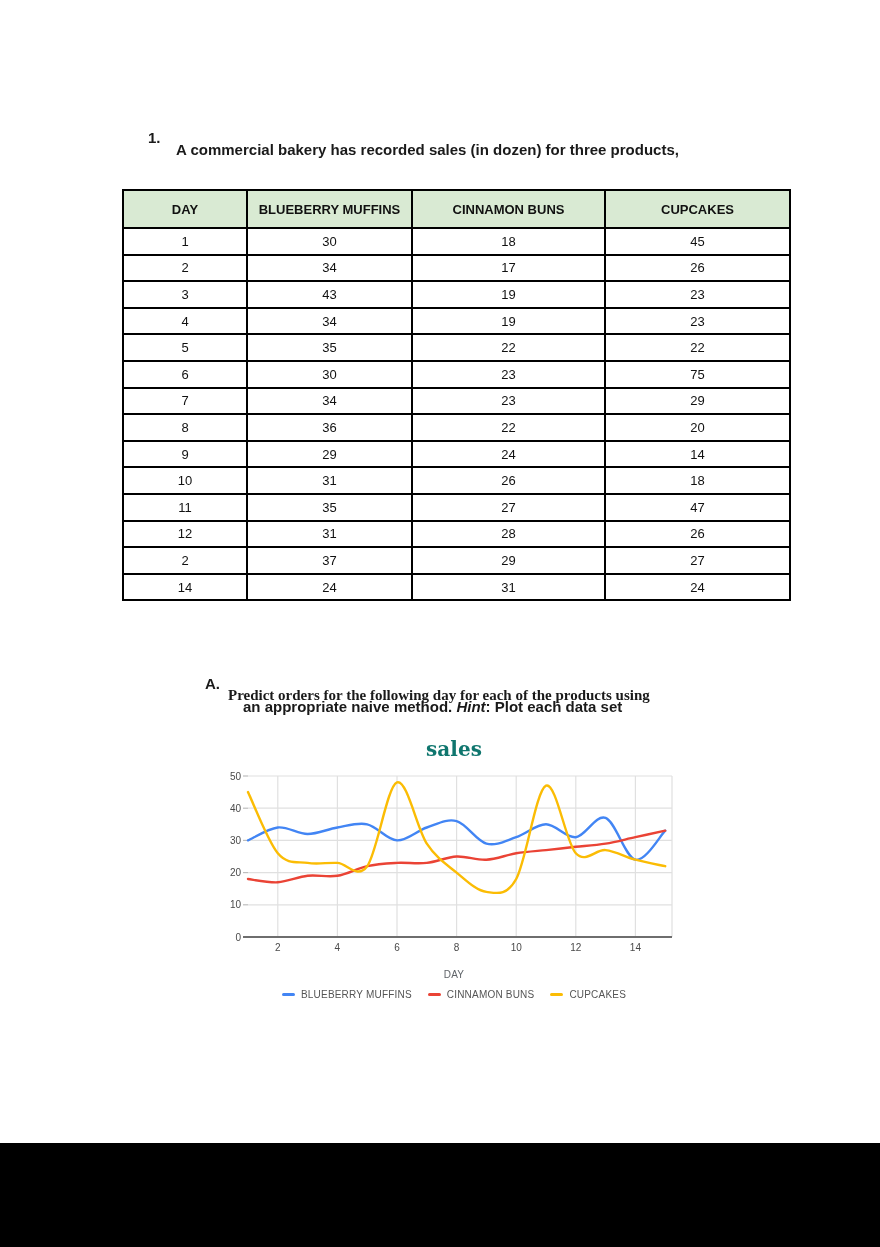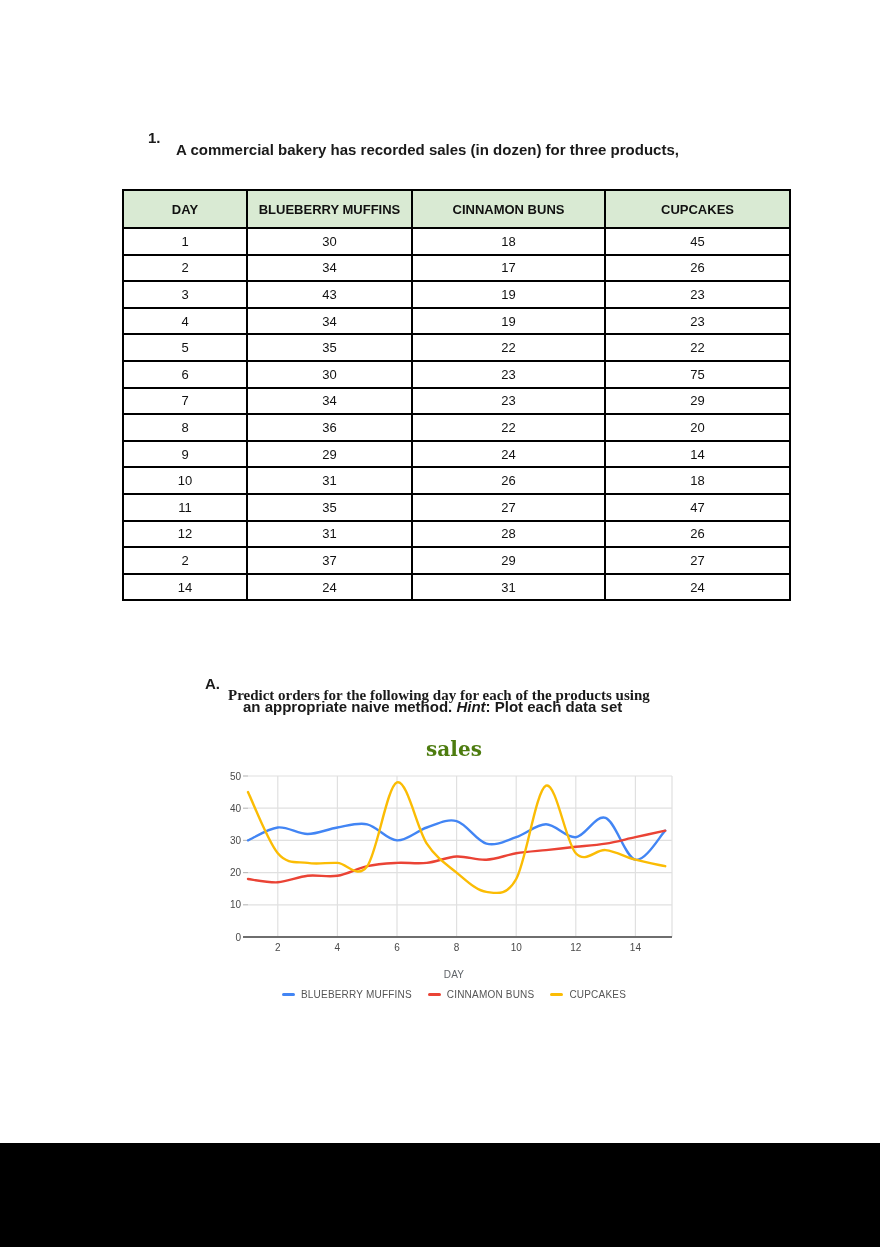--- a/index.html
+++ b/index.html
@@ -31,21 +31,21 @@
   }
   #sales-table td{
     border:2px solid #000;
     height:24.6px;text-align:center;vertical-align:middle;
     font-size:13px;padding:0;
   }
   
   #chart{position:absolute;left:228px;top:736px;width:452px;}
   #chart-title{
     text-align:center;font-family:"DejaVu Serif", serif;
-    font-weight:bold;font-size:20px;line-height:26px;color:#4d7c0f;
+    font-weight:bold;font-size:20px;line-height:26px;color:#0f766e;
     height:26px;
   }
   #chart-xlabel{
     text-align:center;font-size:10px;color:#5f6368;
     margin-top:7px;letter-spacing:0.3px;
   }
   #chart-legend{
     display:flex;justify-content:center;align-items:center;
     gap:16px;margin-top:9px;
   }

